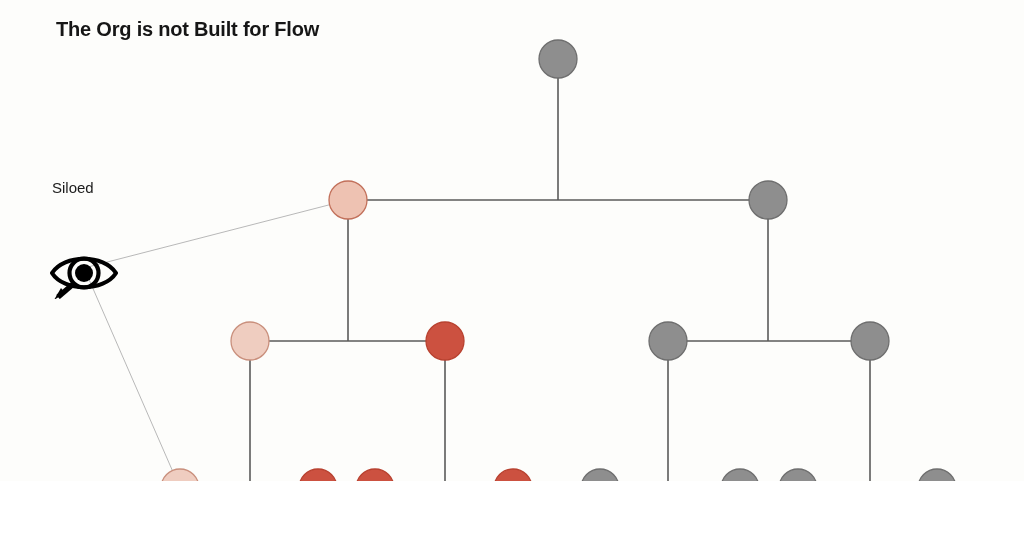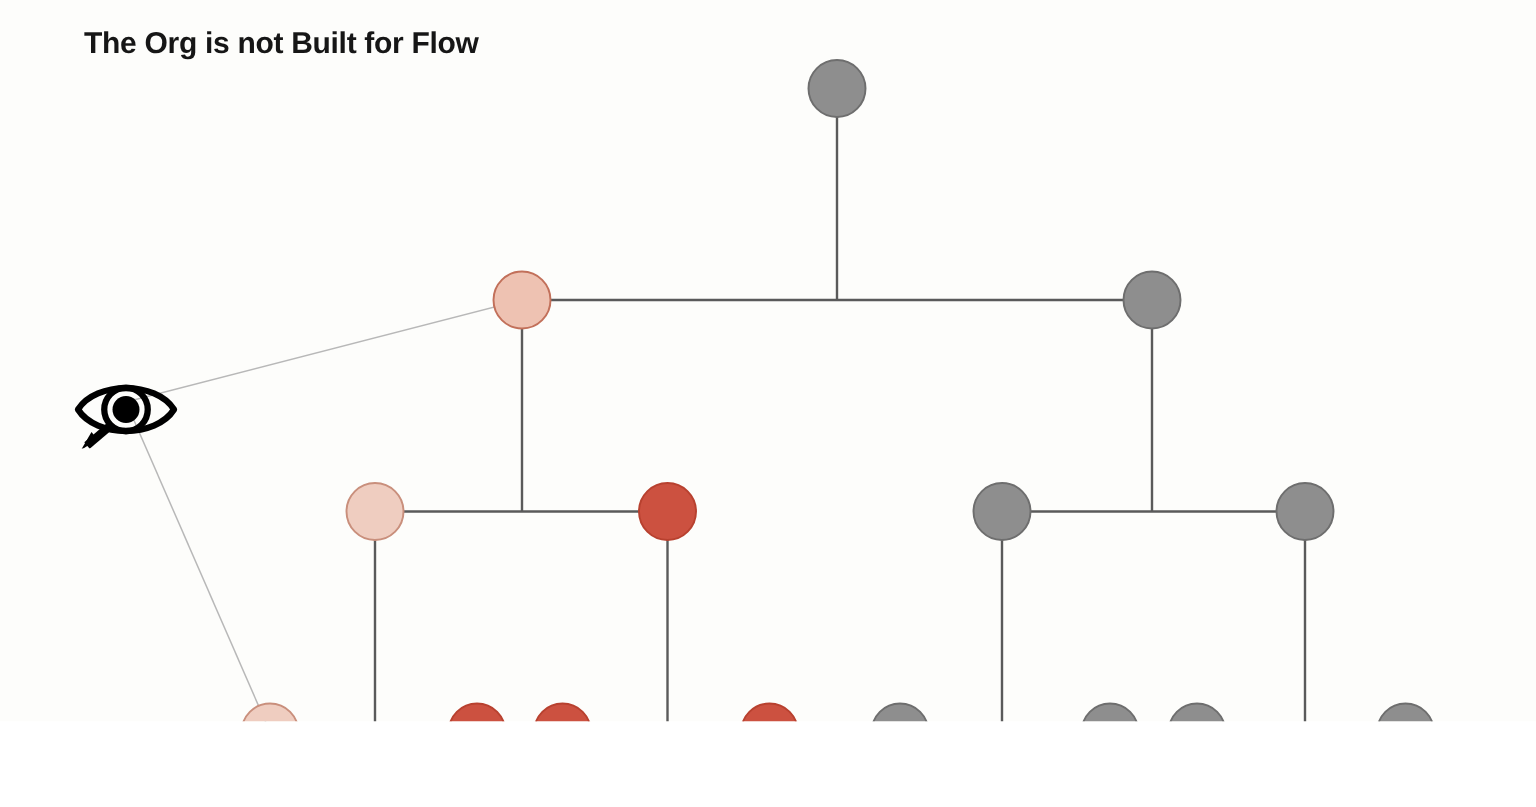--- a/index.html
+++ b/index.html
@@ -52,20 +52,21 @@
   }
 </style>
 </head>
 <body>
 
 <div id="canvas">
 
   <div id="title">The Org is not Built for Flow</div>
 
   <div id="annotation-label">
+    <span class="line">Siloed</span>
   </div>
 
   <svg id="org-svg" viewBox="0 0 1024 538">
     <g id="sight-lines">
         <line x1="84" y1="268" x2="348" y2="200" stroke="#b8b8b8" stroke-width="1"></line>
         <line x1="84" y1="268" x2="180" y2="488" stroke="#b8b8b8" stroke-width="1"></line>
       </g>
     <g id="edges-group">
         <line x1="558" x2="558" y1="78" y2="200" stroke="#5a5a5a" stroke-width="1.6"></line>
         <line y1="200" y2="200" x1="348" x2="768" stroke="#5a5a5a" stroke-width="1.6"></line>

